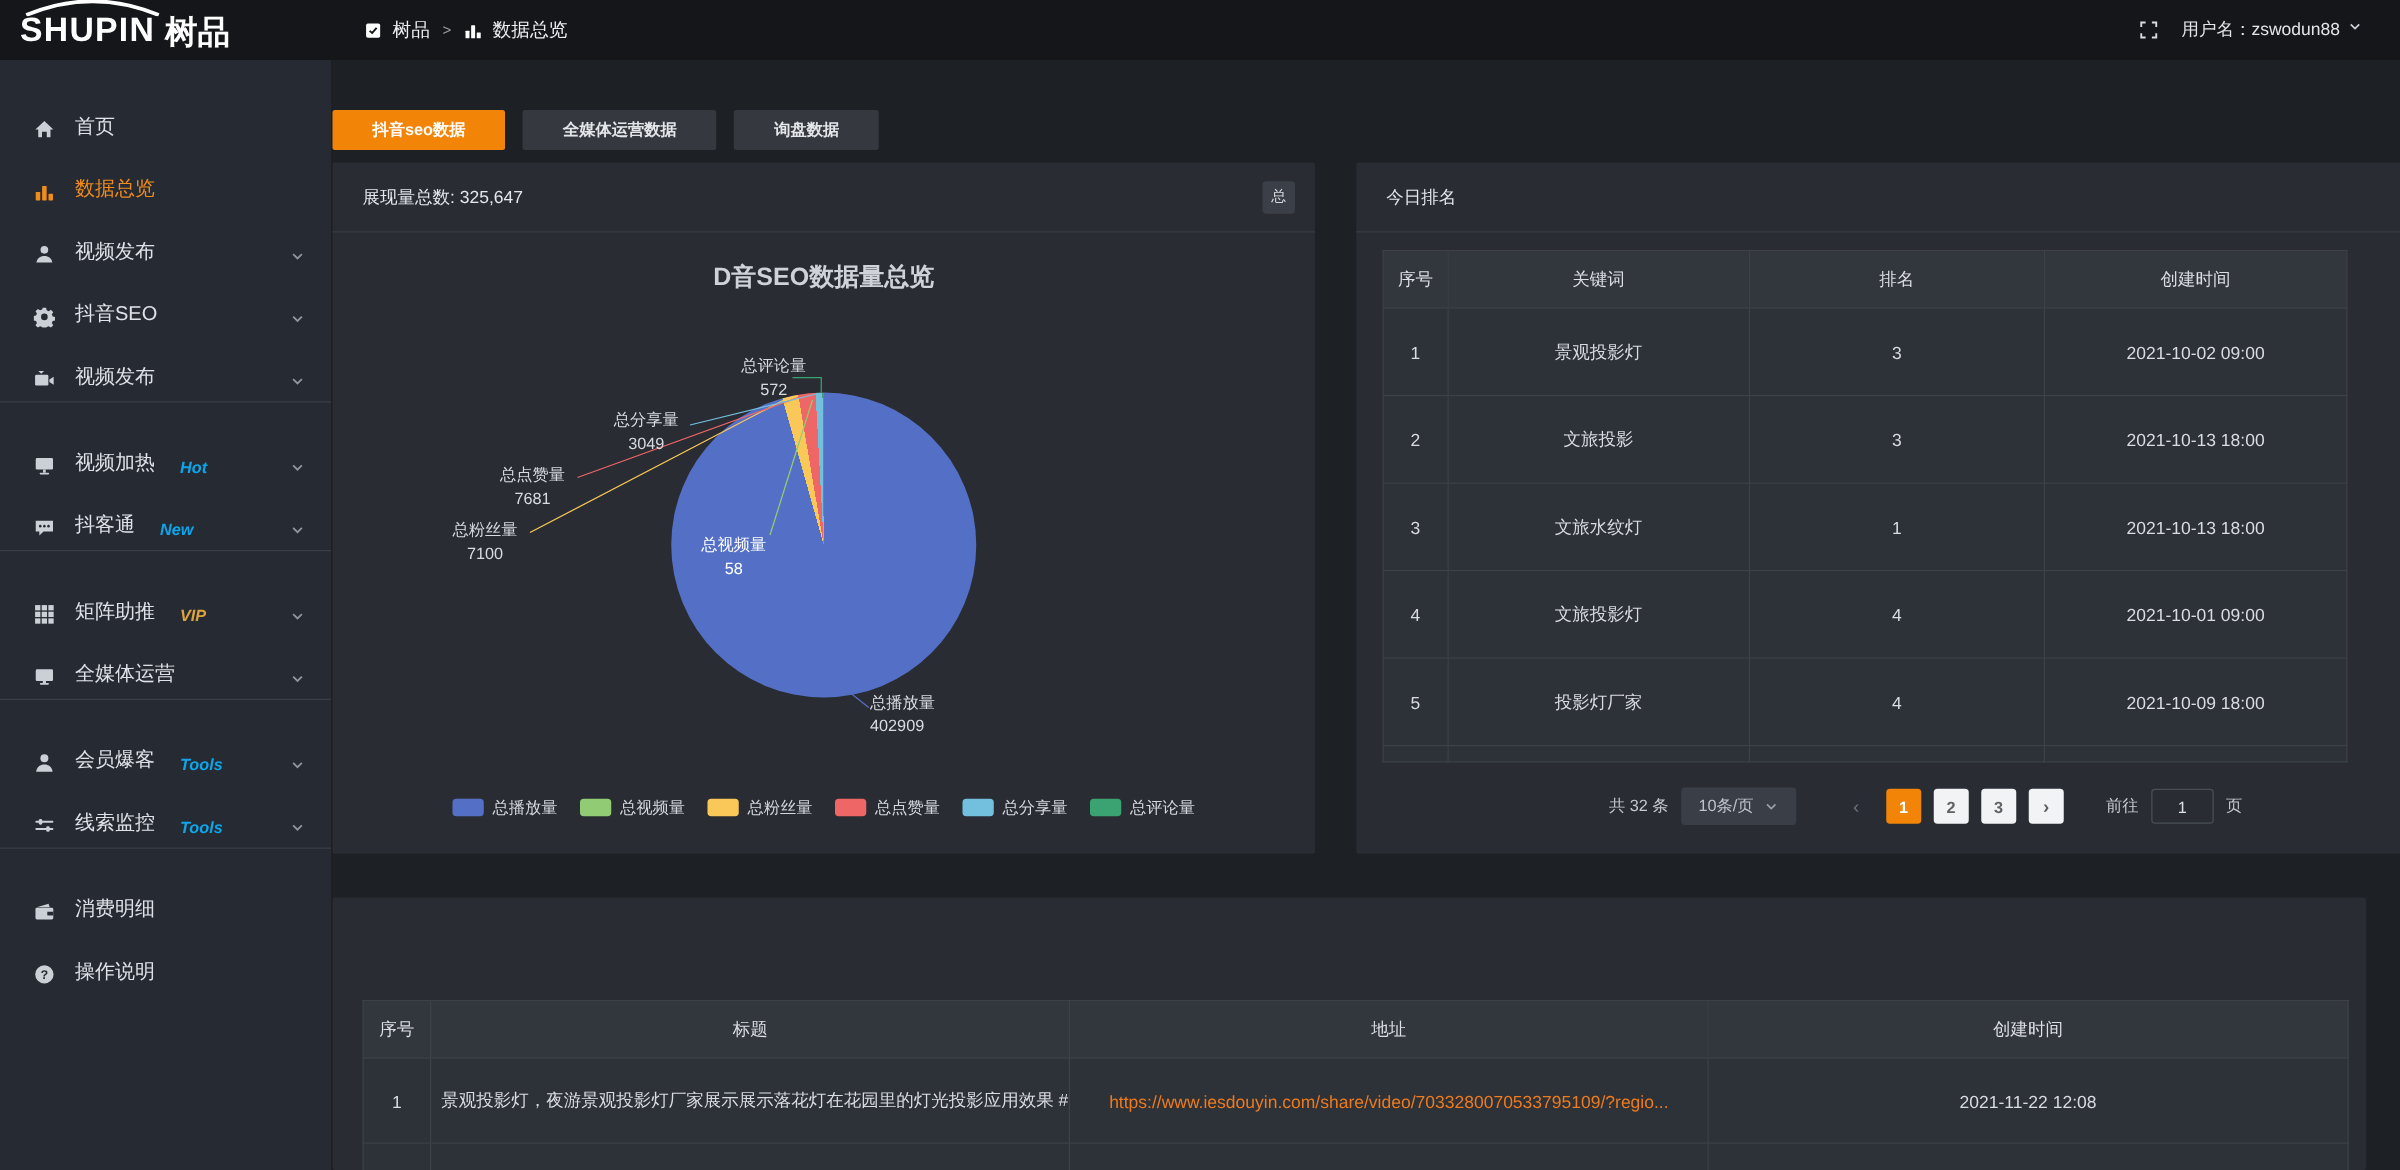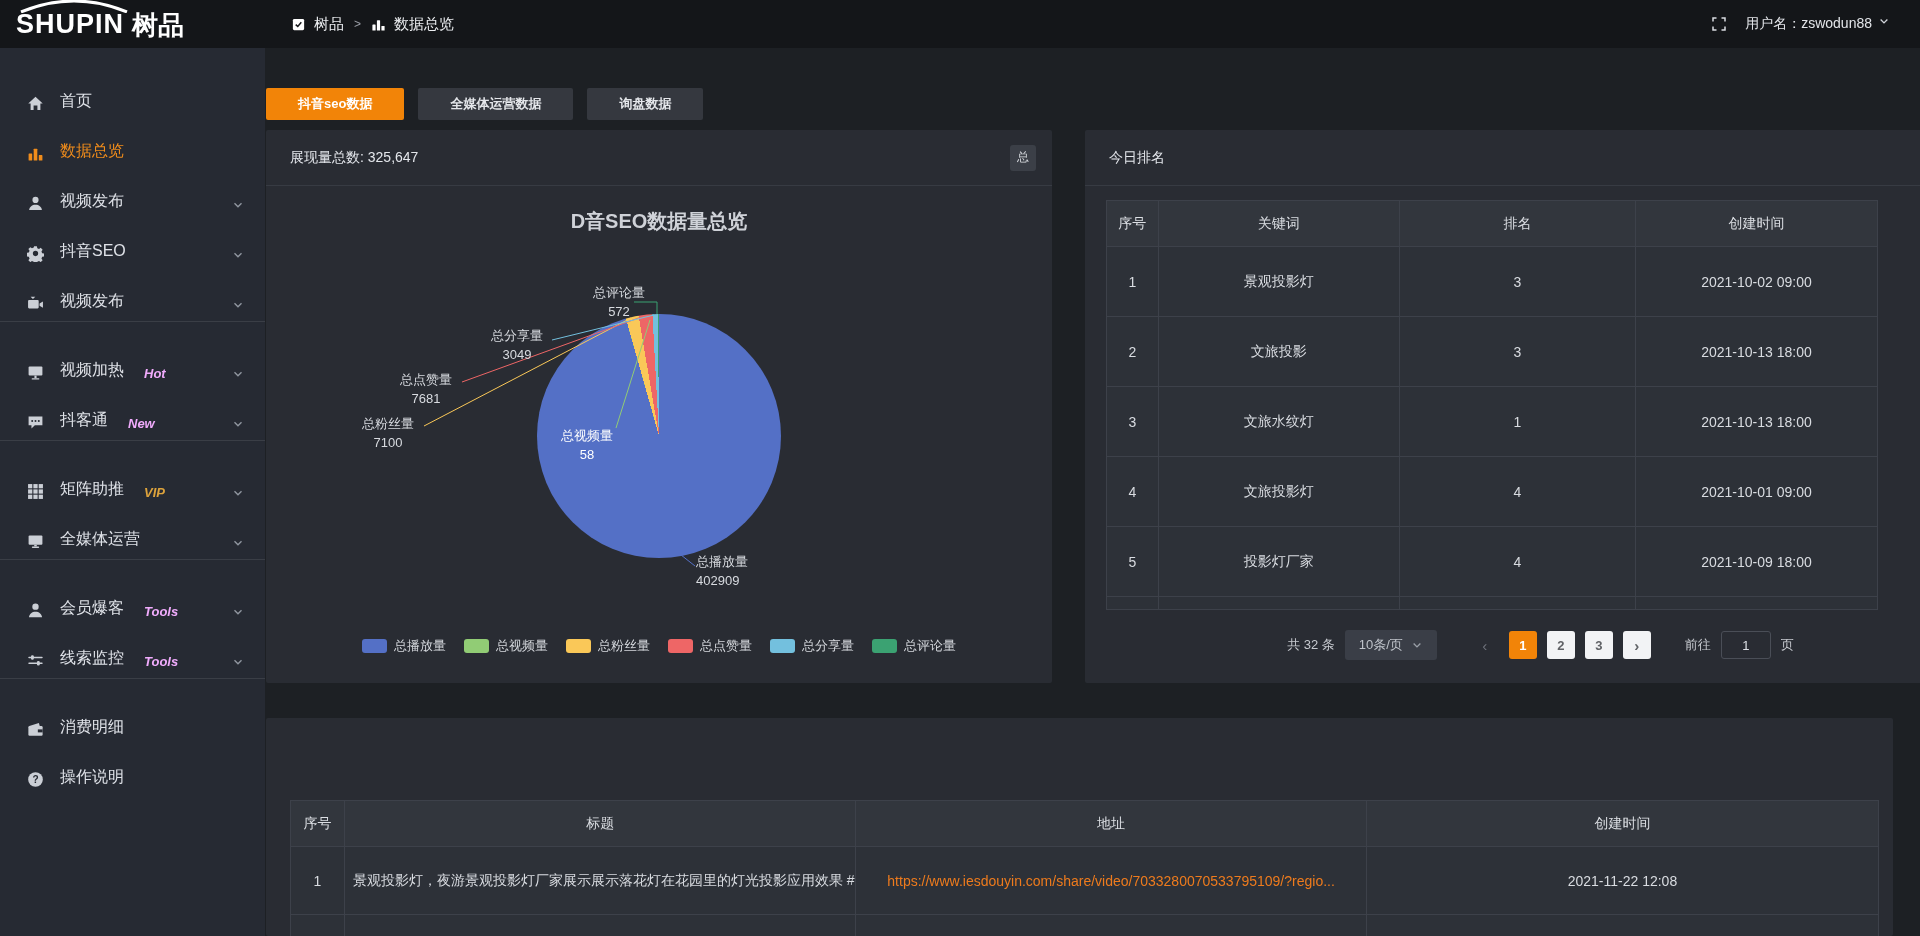--- a/index.html
+++ b/index.html
@@ -20,21 +20,21 @@
   .user-entry{display:flex;align-items:flex-start;gap:6px;cursor:pointer}
   .caret{width:12px;height:12px;color:#cfd2d8}
   
   .sidebar{position:absolute;top:48px;left:0;width:265px;bottom:0;background:#262a33;padding-top:14px;box-sizing:border-box}
   .menu-item{height:50px;display:flex;align-items:flex-end;padding:0 20px 0 27px;gap:16px;font-size:16px;color:#dfe2e8;cursor:pointer}
   .mi-icon{width:17px;height:17px;color:#cbcfd6;flex:none}
   .mi-icon svg{width:100%;height:100%;fill:currentColor}
   .menu-item.active{color:#f08c1b}
   .menu-item.active .mi-icon{color:#f08c1b}
   .mi-badge{font-size:13px;font-style:italic;font-weight:bold;margin-left:4px}
-  .mi-badge.red{color:#f0abfc}
+  .mi-badge.red{color:#0ea5e9}
   .mi-badge.gold{color:#dda33c}
   .mi-arrow{margin-left:auto;width:14px;height:14px;color:#9096a0}
   .mi-arrow svg{width:100%;height:100%}
   .menu-divider{height:1px;background:#3a3e46;margin:9px 0}
   
   .main{position:absolute;left:265px;top:48px;right:0;bottom:0;background:#1d2024;overflow:hidden}
   .tabs{position:absolute;left:1px;top:40px;display:flex;gap:14px}
   .tab{height:32px;padding:0 32px;display:flex;align-items:center;font-size:13px;background:#35383f;color:#e4e6ea;border-radius:2px;cursor:pointer;font-weight:bold}
   .tab.active{background:#f28408;color:#fff}
   .panel{position:absolute;background:#292c33;border-radius:2px;box-sizing:border-box}

